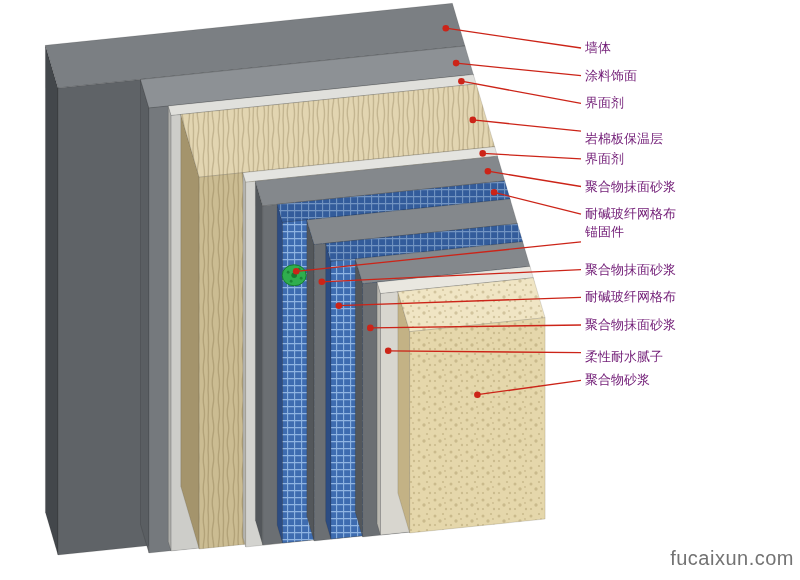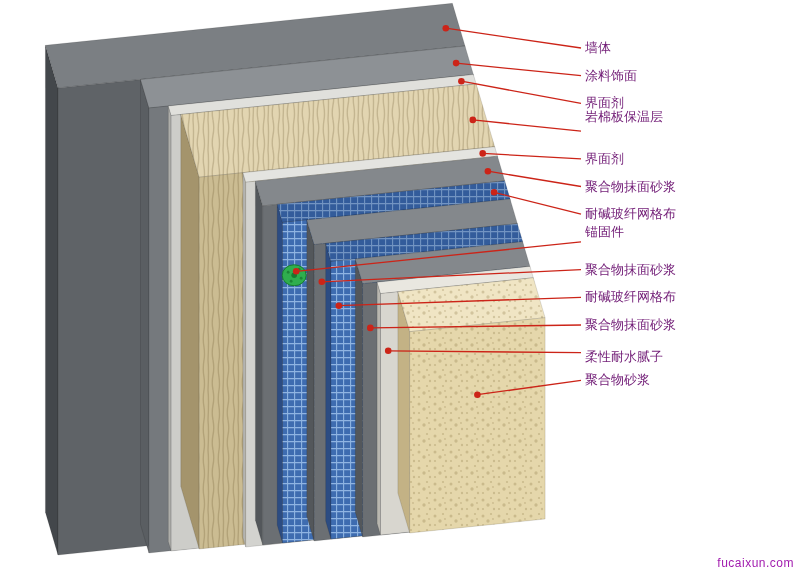--- a/index.html
+++ b/index.html
@@ -7,21 +7,21 @@
     position:relative;width:800px;height:580px;background:#ffffff;overflow:hidden;
     font-family:"Liberation Sans", sans-serif;
   }
   .stage svg{position:absolute;left:0;top:0;width:800px;height:580px;}
   .lbl{
     position:absolute;left:585px;transform:translateY(-50%);
     font-size:13px;line-height:1.1;color:#701a75;white-space:nowrap;
   }
   .watermark{
     position:absolute;right:6px;bottom:10px;
-    font-size:12px;color:#a21caf;letter-spacing:.5px;
+    font-size:20px;color:#737373;letter-spacing:.5px;
   }
 </style>
 </head>
 <body>
 
 <div class="stage">
 
   <svg id="diagram-svg" viewBox="0 0 800 580">
       <defs>
         <pattern id="meshgrid" width="7" height="7" patternUnits="userSpaceOnUse">
@@ -140,21 +140,21 @@
       <line x1="388.2" y1="350.8" x2="581" y2="352.7" stroke="#cc2418" stroke-width="1.3"></line>
       <circle cx="388.2" cy="350.8" r="3.3" fill="#cc2418"></circle>
       <line x1="477.4" y1="394.7" x2="581" y2="380.4" stroke="#cc2418" stroke-width="1.3"></line>
       <circle cx="477.4" cy="394.7" r="3.3" fill="#cc2418"></circle>
     </svg>
 
   <div>
     <div class="lbl" style="top:48px">墙体</div>
     <div class="lbl" style="top:75.7px">涂料饰面</div>
     <div class="lbl" style="top:103.4px">界面剂</div>
-    <div class="lbl" style="top:117px">岩棉板保温层</div>
+    <div class="lbl" style="top:139px">岩棉板保温层</div>
     <div class="lbl" style="top:158.8px">界面剂</div>
     <div class="lbl" style="top:186.5px">聚合物抹面砂浆</div>
     <div class="lbl" style="top:214.2px">耐碱玻纤网格布</div>
     <div class="lbl" style="top:232px">锚固件</div>
     <div class="lbl" style="top:269.6px">聚合物抹面砂浆</div>
     <div class="lbl" style="top:297.3px">耐碱玻纤网格布</div>
     <div class="lbl" style="top:325px">聚合物抹面砂浆</div>
     <div class="lbl" style="top:357px">柔性耐水腻子</div>
     <div class="lbl" style="top:380.4px">聚合物砂浆</div>
   </div>

